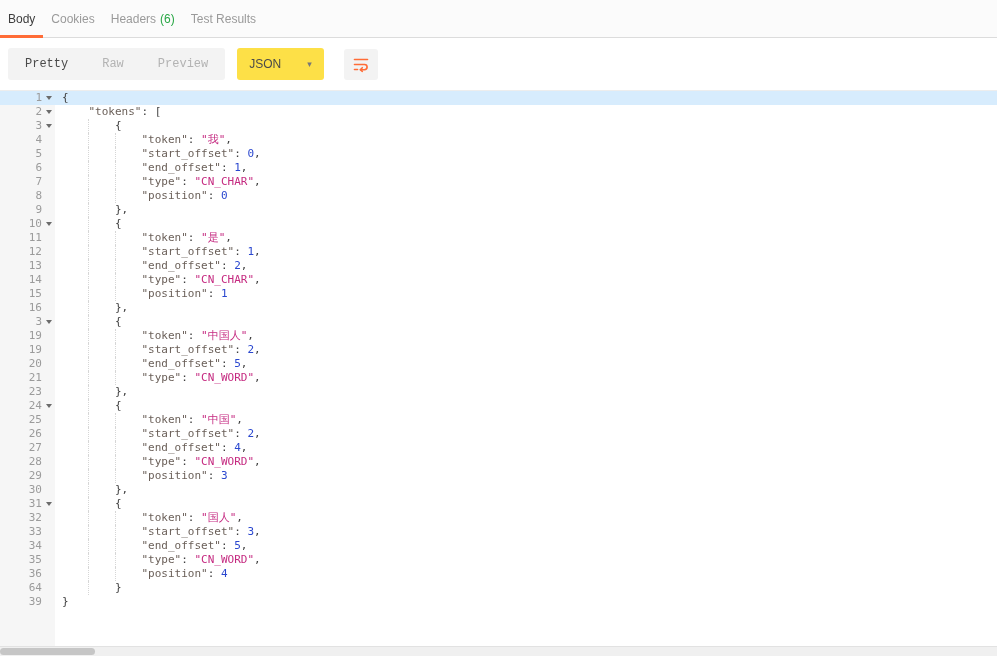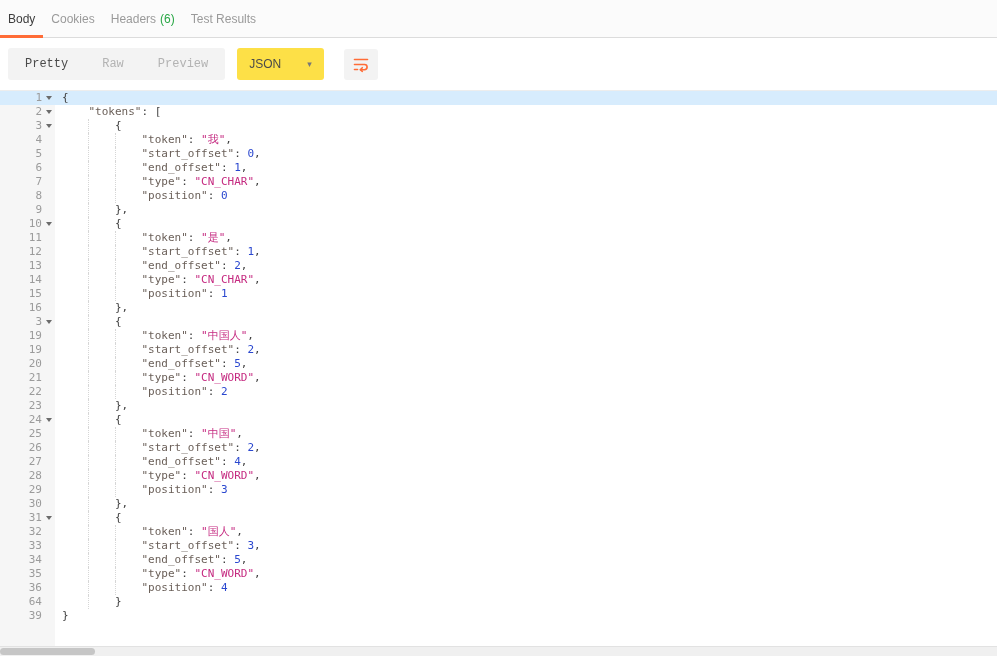--- a/index.html
+++ b/index.html
@@ -153,21 +153,20 @@
       <div class="code-row"><div class="gutter-cell"><span>12</span></div><div class="code-cell"><span class="indent"></span><span class="indent guide"></span><span class="indent guide"></span><span class="tok-key">"start_offset"</span><span class="tok-punct">:</span><span class="plain"> </span><span class="tok-num">1</span><span class="tok-punct">,</span></div></div>
       <div class="code-row"><div class="gutter-cell"><span>13</span></div><div class="code-cell"><span class="indent"></span><span class="indent guide"></span><span class="indent guide"></span><span class="tok-key">"end_offset"</span><span class="tok-punct">:</span><span class="plain"> </span><span class="tok-num">2</span><span class="tok-punct">,</span></div></div>
       <div class="code-row"><div class="gutter-cell"><span>14</span></div><div class="code-cell"><span class="indent"></span><span class="indent guide"></span><span class="indent guide"></span><span class="tok-key">"type"</span><span class="tok-punct">:</span><span class="plain"> </span><span class="tok-str">"CN_CHAR"</span><span class="tok-punct">,</span></div></div>
       <div class="code-row"><div class="gutter-cell"><span>15</span></div><div class="code-cell"><span class="indent"></span><span class="indent guide"></span><span class="indent guide"></span><span class="tok-key">"position"</span><span class="tok-punct">:</span><span class="plain"> </span><span class="tok-num">1</span></div></div>
       <div class="code-row"><div class="gutter-cell"><span>16</span></div><div class="code-cell"><span class="indent"></span><span class="indent guide"></span><span class="tok-punct">}</span><span class="tok-punct">,</span></div></div>
       <div class="code-row"><div class="gutter-cell"><span>3</span><span class="fold-arrow"></span></div><div class="code-cell"><span class="indent"></span><span class="indent guide"></span><span class="tok-punct">{</span></div></div>
       <div class="code-row"><div class="gutter-cell"><span>19</span></div><div class="code-cell"><span class="indent"></span><span class="indent guide"></span><span class="indent guide"></span><span class="tok-key">"token"</span><span class="tok-punct">:</span><span class="plain"> </span><span class="tok-str">"中国人"</span><span class="tok-punct">,</span></div></div>
       <div class="code-row"><div class="gutter-cell"><span>19</span></div><div class="code-cell"><span class="indent"></span><span class="indent guide"></span><span class="indent guide"></span><span class="tok-key">"start_offset"</span><span class="tok-punct">:</span><span class="plain"> </span><span class="tok-num">2</span><span class="tok-punct">,</span></div></div>
       <div class="code-row"><div class="gutter-cell"><span>20</span></div><div class="code-cell"><span class="indent"></span><span class="indent guide"></span><span class="indent guide"></span><span class="tok-key">"end_offset"</span><span class="tok-punct">:</span><span class="plain"> </span><span class="tok-num">5</span><span class="tok-punct">,</span></div></div>
       <div class="code-row"><div class="gutter-cell"><span>21</span></div><div class="code-cell"><span class="indent"></span><span class="indent guide"></span><span class="indent guide"></span><span class="tok-key">"type"</span><span class="tok-punct">:</span><span class="plain"> </span><span class="tok-str">"CN_WORD"</span><span class="tok-punct">,</span></div></div>
-      <div class="code-row"><div class="gutter-cell"><span>22</span></div><div class="code-cell"><span class="indent"></span><span class="indent guide"></span><span class="indent guide"></span><span class="tok-key">"position"</span><span class="tok-punct">:</span><span class="plain"> </span><span class="tok-num">2</span></div></div>
       <div class="code-row"><div class="gutter-cell"><span>23</span></div><div class="code-cell"><span class="indent"></span><span class="indent guide"></span><span class="tok-punct">}</span><span class="tok-punct">,</span></div></div>
       <div class="code-row"><div class="gutter-cell"><span>24</span><span class="fold-arrow"></span></div><div class="code-cell"><span class="indent"></span><span class="indent guide"></span><span class="tok-punct">{</span></div></div>
       <div class="code-row"><div class="gutter-cell"><span>25</span></div><div class="code-cell"><span class="indent"></span><span class="indent guide"></span><span class="indent guide"></span><span class="tok-key">"token"</span><span class="tok-punct">:</span><span class="plain"> </span><span class="tok-str">"中国"</span><span class="tok-punct">,</span></div></div>
       <div class="code-row"><div class="gutter-cell"><span>26</span></div><div class="code-cell"><span class="indent"></span><span class="indent guide"></span><span class="indent guide"></span><span class="tok-key">"start_offset"</span><span class="tok-punct">:</span><span class="plain"> </span><span class="tok-num">2</span><span class="tok-punct">,</span></div></div>
       <div class="code-row"><div class="gutter-cell"><span>27</span></div><div class="code-cell"><span class="indent"></span><span class="indent guide"></span><span class="indent guide"></span><span class="tok-key">"end_offset"</span><span class="tok-punct">:</span><span class="plain"> </span><span class="tok-num">4</span><span class="tok-punct">,</span></div></div>
       <div class="code-row"><div class="gutter-cell"><span>28</span></div><div class="code-cell"><span class="indent"></span><span class="indent guide"></span><span class="indent guide"></span><span class="tok-key">"type"</span><span class="tok-punct">:</span><span class="plain"> </span><span class="tok-str">"CN_WORD"</span><span class="tok-punct">,</span></div></div>
       <div class="code-row"><div class="gutter-cell"><span>29</span></div><div class="code-cell"><span class="indent"></span><span class="indent guide"></span><span class="indent guide"></span><span class="tok-key">"position"</span><span class="tok-punct">:</span><span class="plain"> </span><span class="tok-num">3</span></div></div>
       <div class="code-row"><div class="gutter-cell"><span>30</span></div><div class="code-cell"><span class="indent"></span><span class="indent guide"></span><span class="tok-punct">}</span><span class="tok-punct">,</span></div></div>
       <div class="code-row"><div class="gutter-cell"><span>31</span><span class="fold-arrow"></span></div><div class="code-cell"><span class="indent"></span><span class="indent guide"></span><span class="tok-punct">{</span></div></div>
       <div class="code-row"><div class="gutter-cell"><span>32</span></div><div class="code-cell"><span class="indent"></span><span class="indent guide"></span><span class="indent guide"></span><span class="tok-key">"token"</span><span class="tok-punct">:</span><span class="plain"> </span><span class="tok-str">"国人"</span><span class="tok-punct">,</span></div></div>

